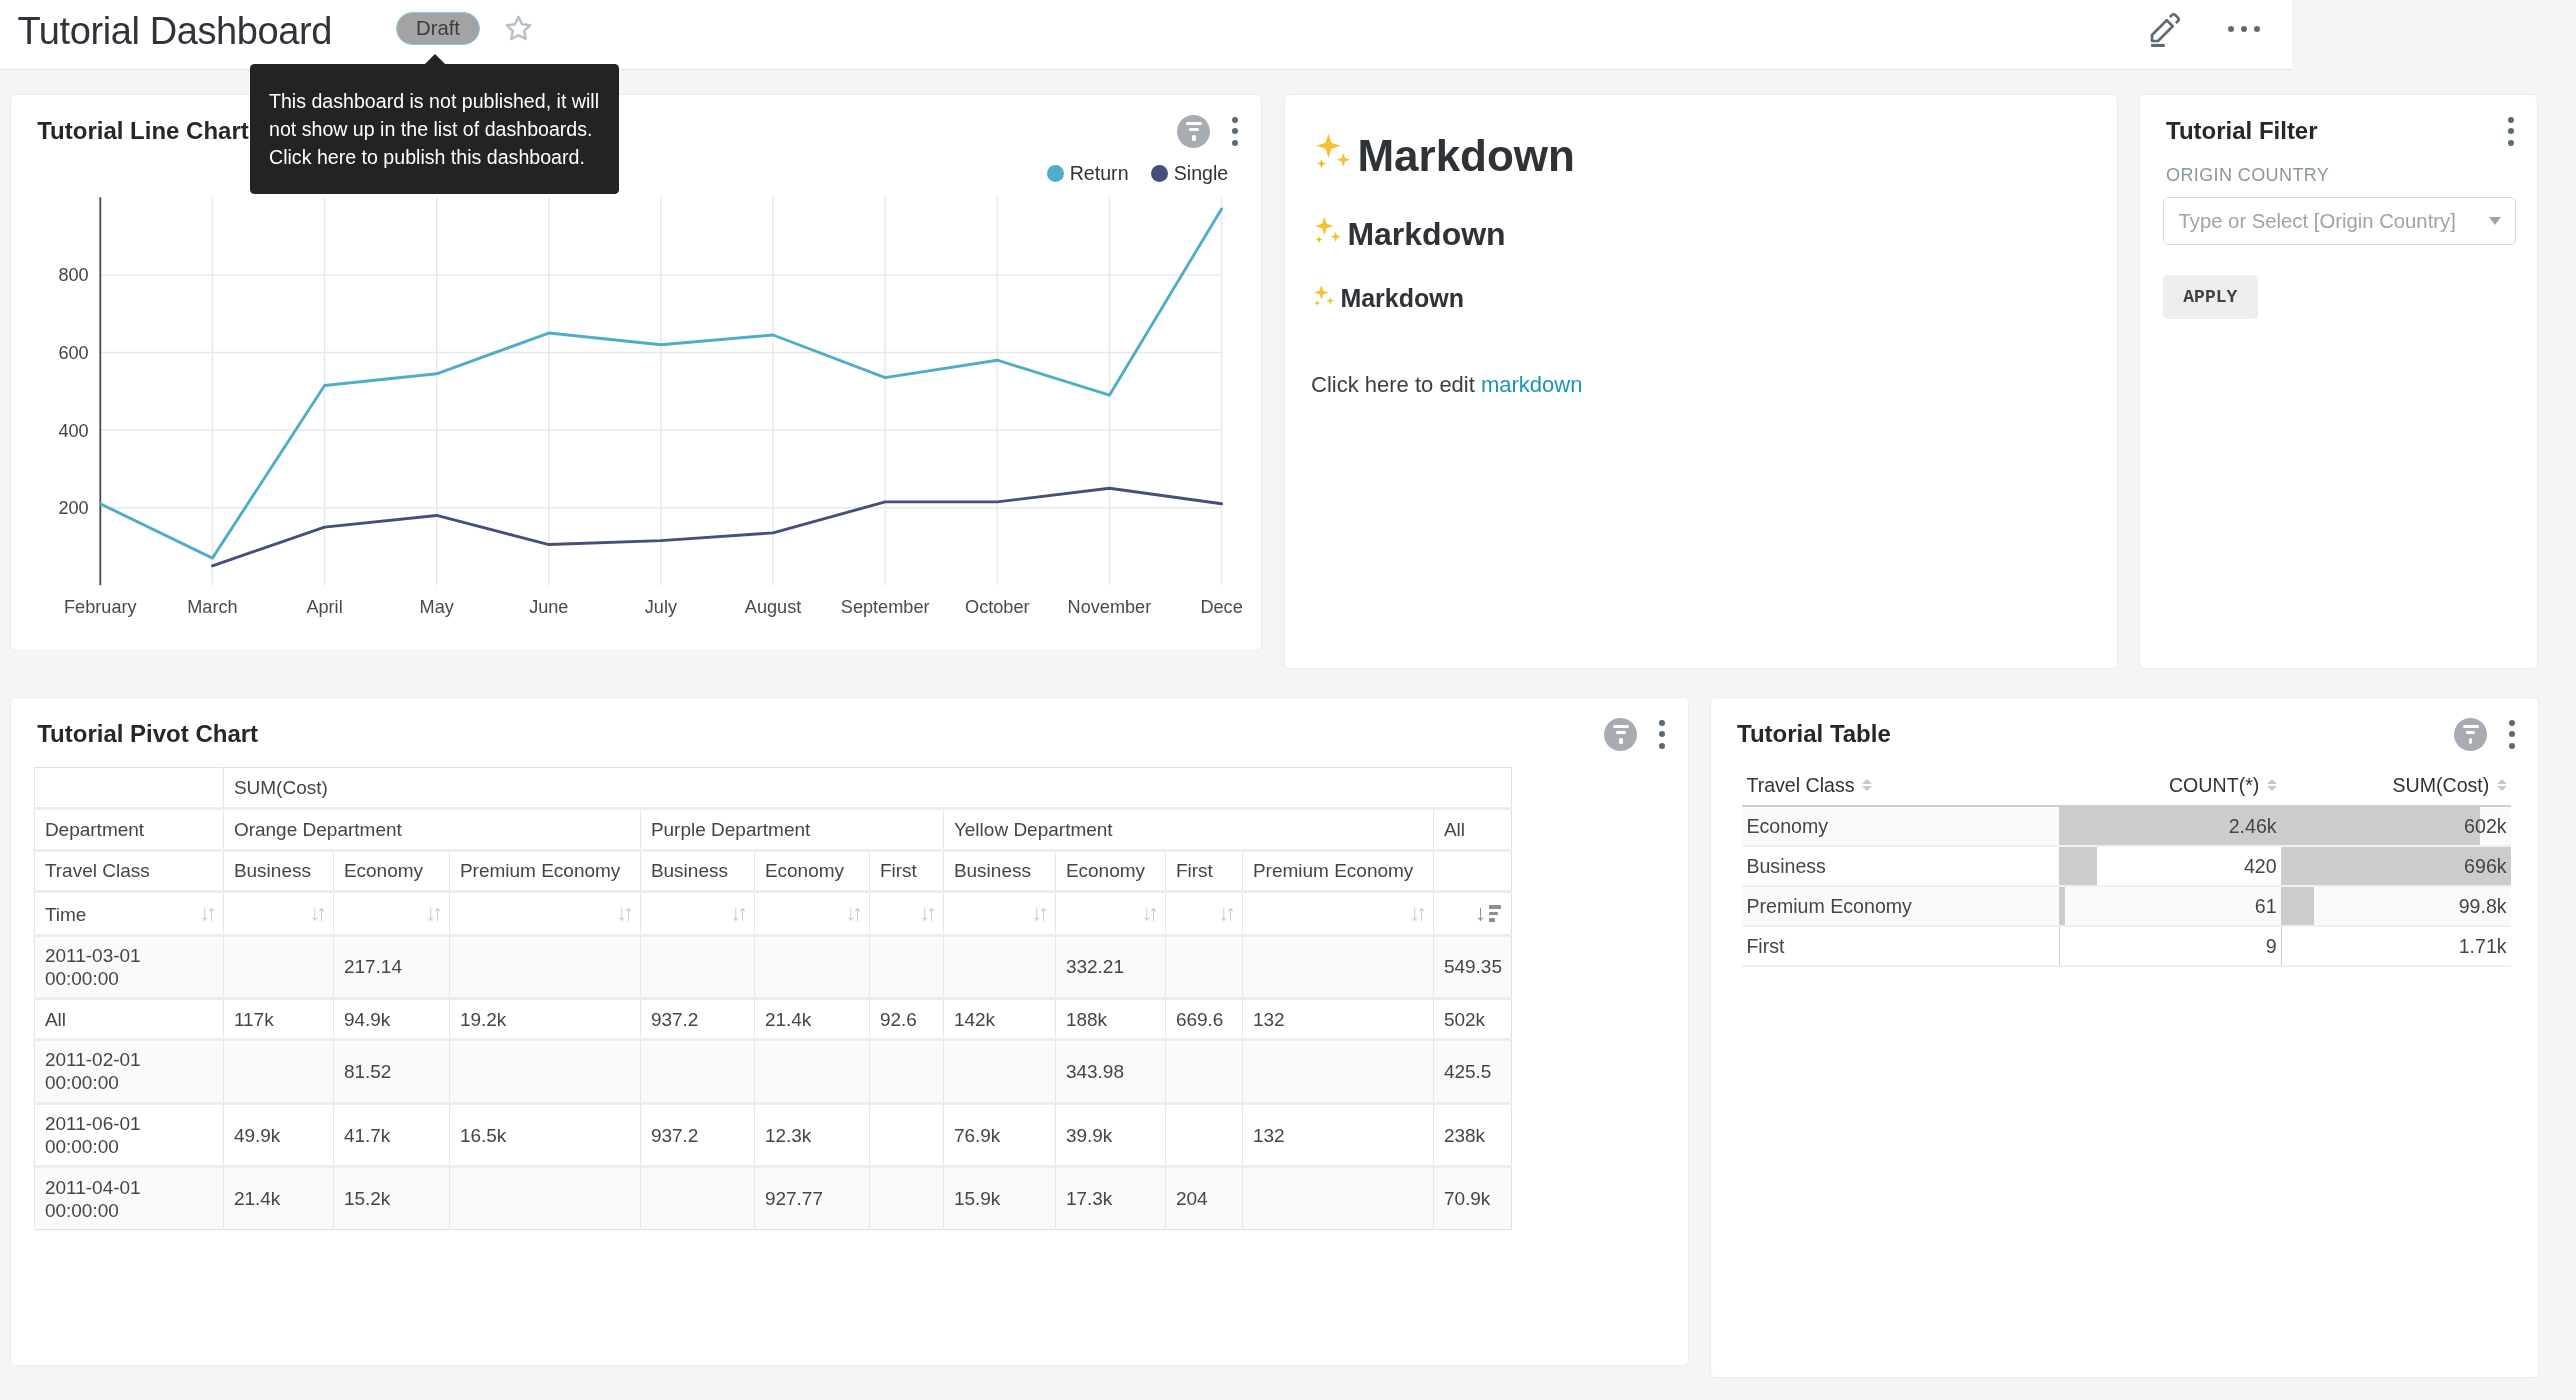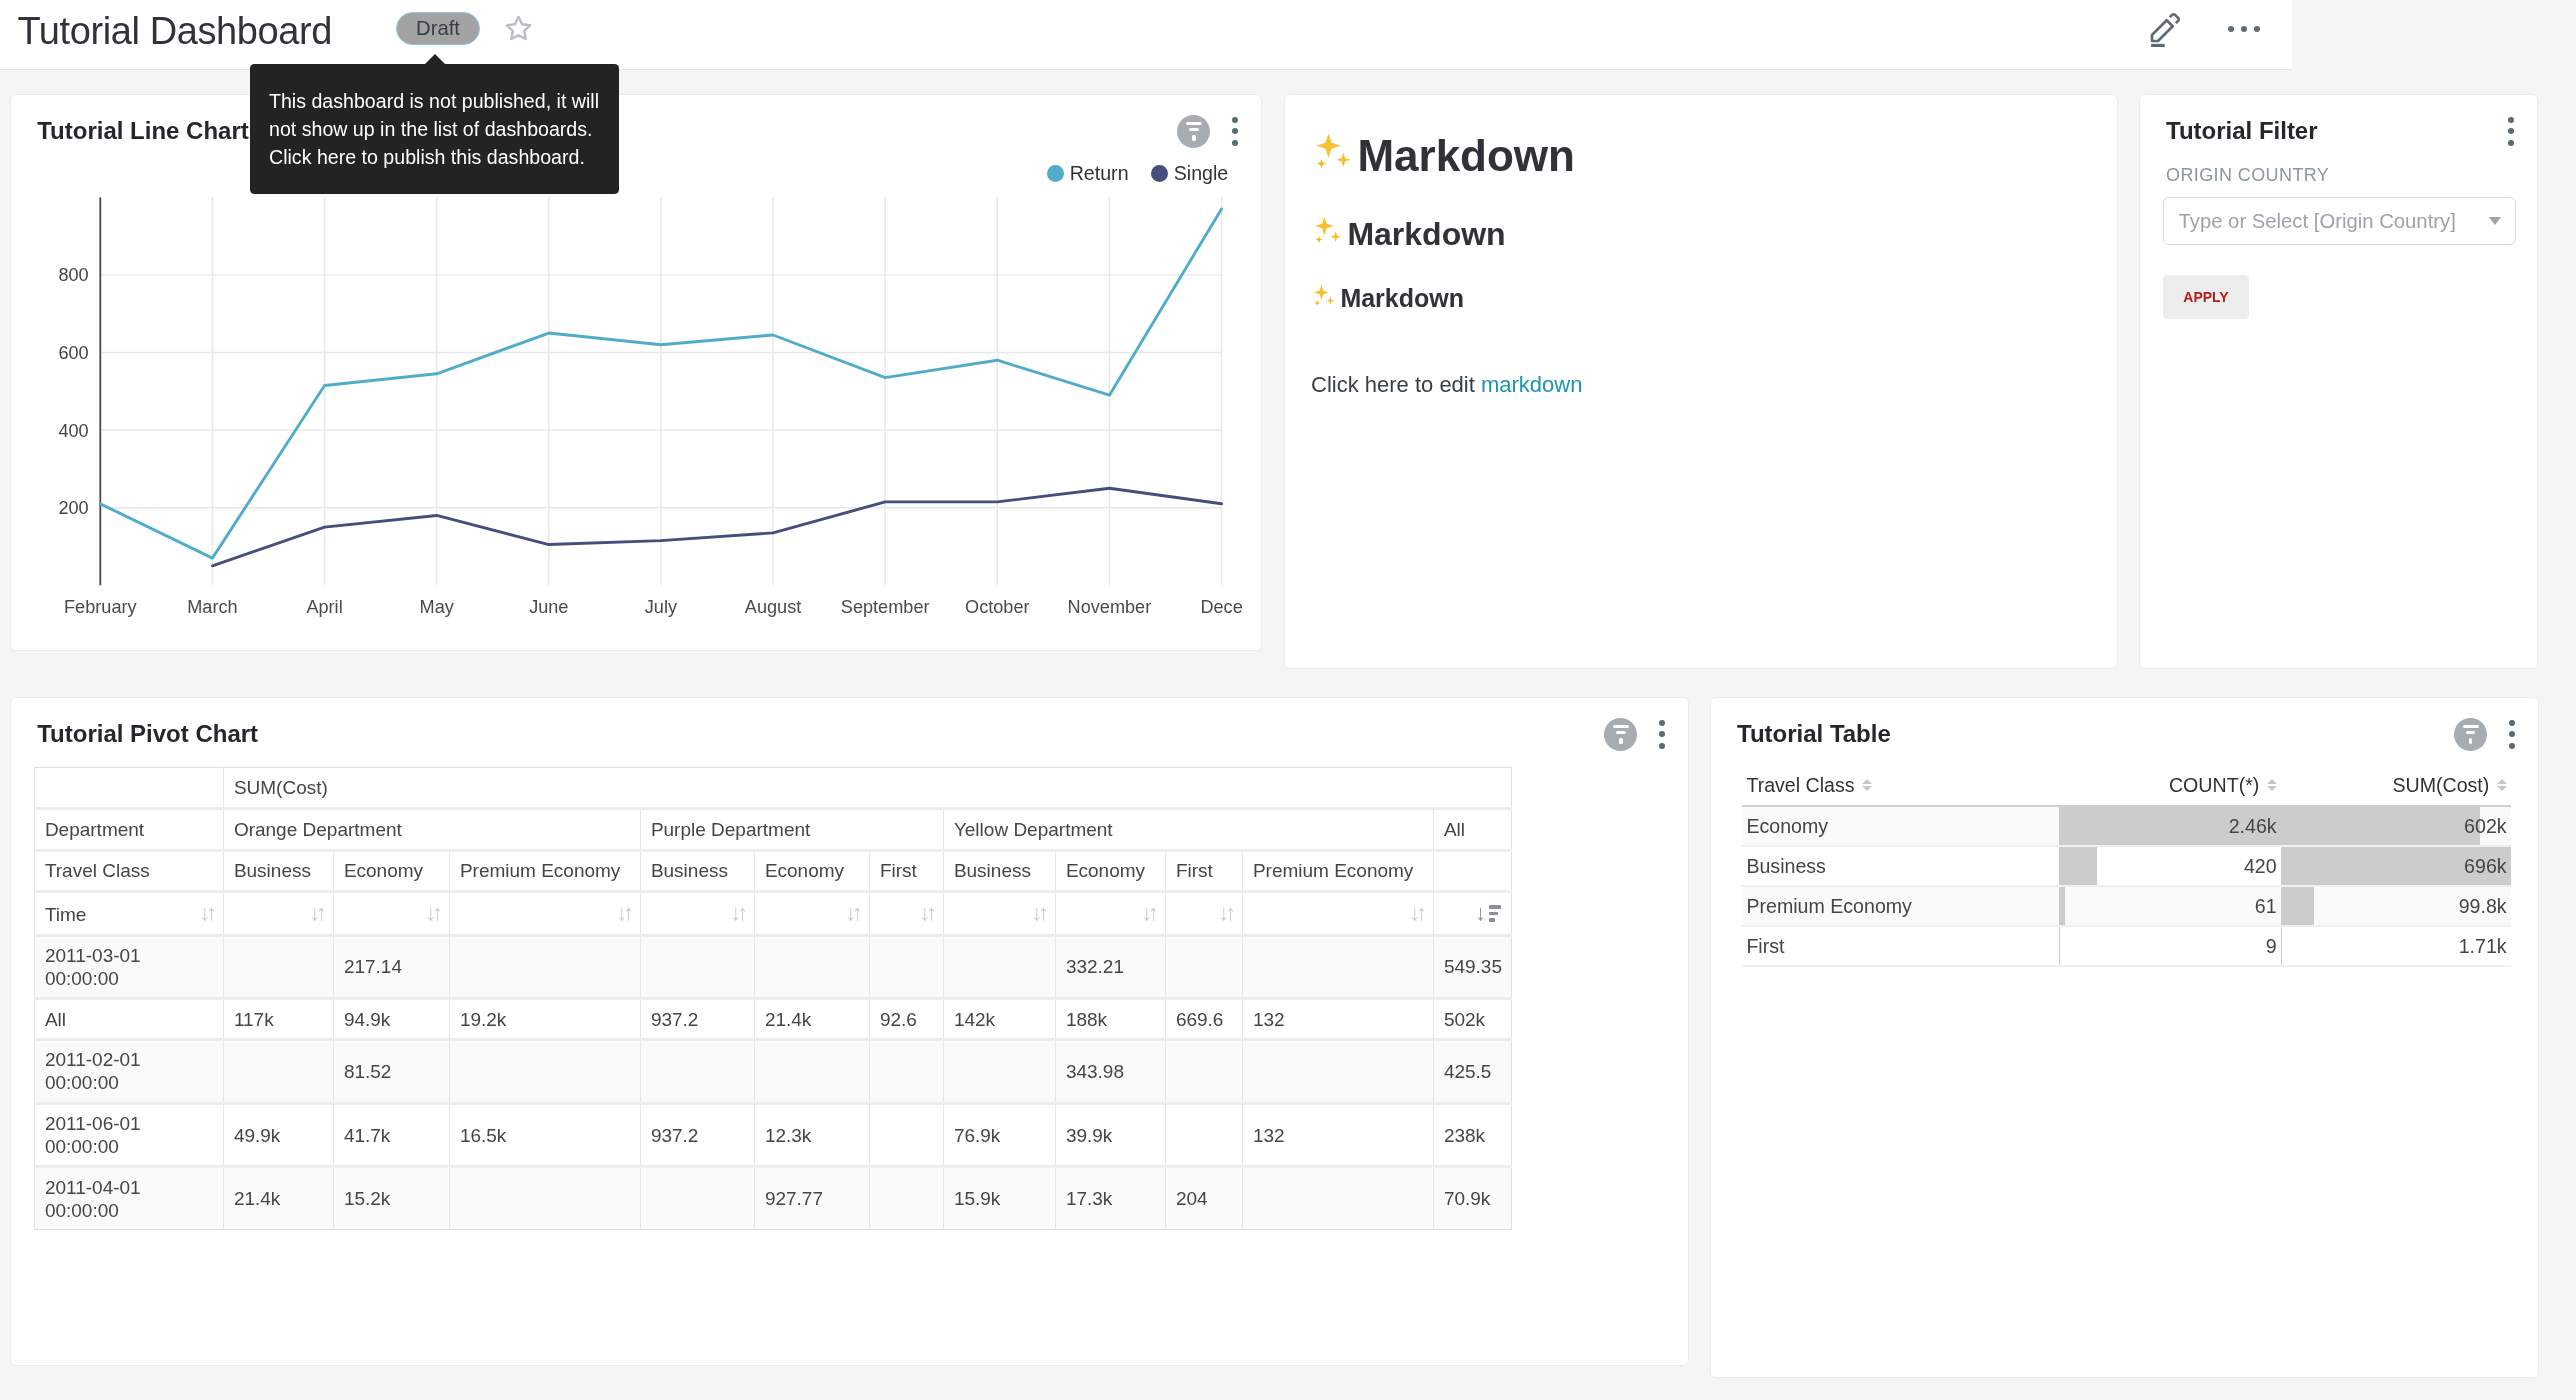--- a/index.html
+++ b/index.html
@@ -70,22 +70,22 @@
   .field-label { position:absolute; left:26px; top:70px; font-size:18px; font-weight:500;
     color:#8b979e; letter-spacing:0.4px; }
   .select-box { position:absolute; left:23px; top:102px; width:353px; height:48px;
     border:1.5px solid #d6d9dc; border-radius:5.8px; background:#fff;
     display:flex; align-items:center; padding:0 14.5px; cursor:pointer; }
   .select-placeholder { font-size:20.3px; color:#9ca3a9; flex:1; white-space:nowrap;
     overflow:hidden; text-overflow:ellipsis; }
   .select-caret { width:0; height:0; border-left:6.5px solid transparent;
     border-right:6.5px solid transparent; border-top:8px solid #9ca3a9; margin-left:5.8px; }
   .apply-btn { position:absolute; left:23px; top:180px; height:44px; padding:0 20.3px;
-    background:#ededed; border:none; border-radius:4.4px; font-size:14px; font-weight:600;
-    color:#b91c1c; font-family:Liberation Sans, sans-serif; cursor:pointer; }
+    background:#ededed; border:none; border-radius:4.4px; font-size:18px; font-weight:600;
+    color:#404040; font-family:Liberation Mono, monospace; cursor:pointer; }
 
   
   .pivot-wrap { position:absolute; left:22.5px; top:69px; }
   table.pivot { border-collapse:collapse; table-layout:fixed; width:1477px;
     font-size:19px; color:#454545; border:0.7px solid #e0e0e0; }
   table.pivot td, table.pivot th { border-left:0.7px solid #e6e6e6; padding:7.3px 10.2px;
     text-align:left; font-weight:400; vertical-align:middle; overflow:hidden; white-space:normal; }
   table.pivot tr { border-top:3.6px solid #ededed; }
   table.pivot tr:first-child { border-top:none; }
   table.pivot tr.h1 td { height:41px; }

